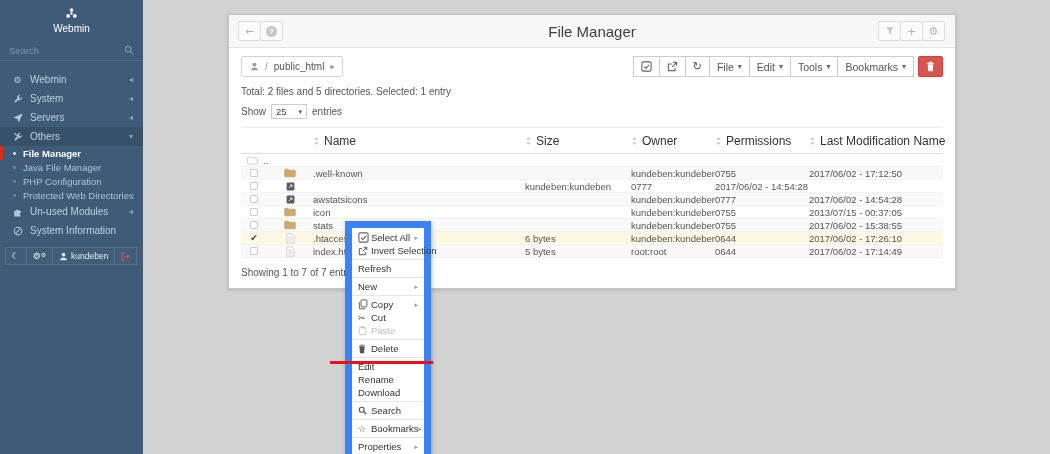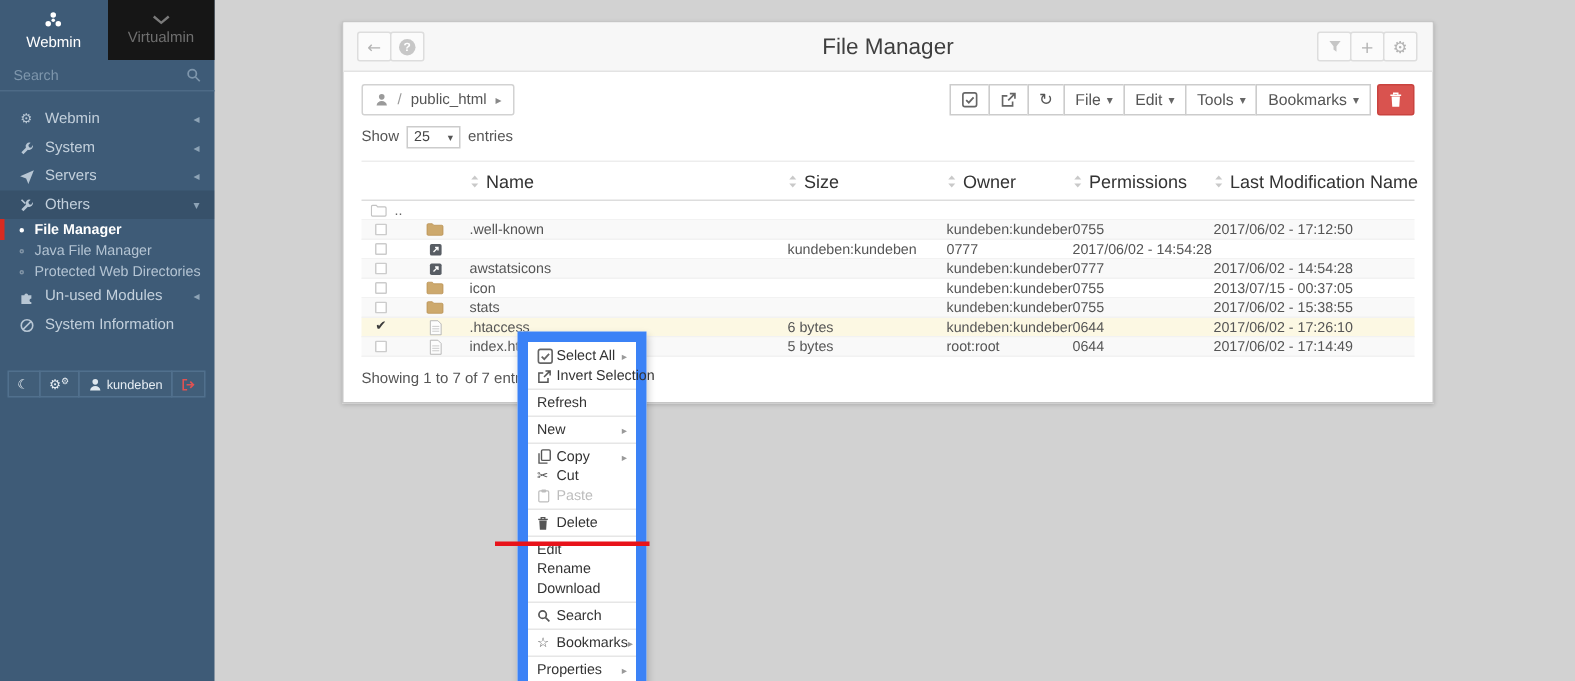--- a/index.html
+++ b/index.html
@@ -87,28 +87,20 @@
         <span id="webmin-logo">
             <svg width="13" height="13" viewBox="0 0 12 12">
               <circle cx="6" cy="2.8" r="1.7" fill="#fff"></circle>
               <circle cx="2.9" cy="8.2" r="1.7" fill="#fff"></circle>
               <circle cx="9.1" cy="8.2" r="1.7" fill="#fff"></circle>
               <circle cx="6" cy="6" r="1.1" fill="#fff"></circle>
             </svg>
           </span>
         <span>Webmin</span>
       </div>
-      <div class="tab tab-virtualmin">
-        <span id="virtualmin-chevron">
-            <svg width="13" height="7" viewBox="0 0 13 7">
-              <path d="M1.5 1l5 4.2L11.5 1" stroke="#7a7a7a" stroke-width="1.6" fill="none"></path>
-            </svg>
-          </span>
-        <span>Virtualmin</span>
-      </div>
     </div>
     <div class="search-row">
       <input placeholder="Search" style="">
       <span id="sidebar-search-icon">
           <svg width="10" height="10" viewBox="0 0 12 12">
             <circle cx="5" cy="5" r="3.3" fill="none" stroke="#7e96ac" stroke-width="1.4"></circle>
             <path d="M7.6 7.6L11 11" stroke="#7e96ac" stroke-width="1.4"></path>
           </svg>
         </span>
     </div>
@@ -148,20 +140,24 @@
           <span class="nav-label">Others</span>
           <span class="nav-caret glyph">▾</span>
         </div>
         <div class="sub-item active">
           <span class="dot"></span>
           <span>File Manager</span>
         </div>
         <div class="sub-item">
           <span class="dot"></span>
           <span>Java File Manager</span>
+        </div>
+        <div class="sub-item">
+          <span class="dot"></span>
+          <span>PHP Configuration</span>
         </div>
         <div class="sub-item">
           <span class="dot"></span>
           <span>Protected Web Directories</span>
         </div>
         <div class="nav-item">
           <span class="nav-ic">
             <svg width="10" height="10" viewBox="0 0 12 12">
               <path d="M1.5 4.6h2.4a1.5 1.5 0 1 1 3 0h2.6v2.5a1.5 1.5 0 1 0 0 3v1.4H1.5z" fill="#b7c6d4"></path>
             </svg>
@@ -284,20 +280,21 @@
               <span>
                 <svg width="9" height="11" viewBox="0 0 10 12">
                   <path d="M1 2.6h8" stroke="#fff" stroke-width="1.1"></path>
                   <path d="M3.5 2.3V1.1h3v1.2" stroke="#fff" stroke-width="1.1" fill="none"></path>
                   <path d="M1.9 3.6h6.2l-.5 7.6H2.4z" fill="#fff"></path>
                 </svg>
               </span>
             </button>
           </div>
       </div>
+      <div class="total">Total: 2 files and 5 directories. Selected: 1 entry</div>
       <div class="show-row">
         <span>Show</span>
         <span class="page-select">
           <span>25</span>
           <span class="caret glyph">▾</span>
         </span>
         <span>entries</span>
       </div>
       <div class="ftable">
         <div class="thead" id="thead">

